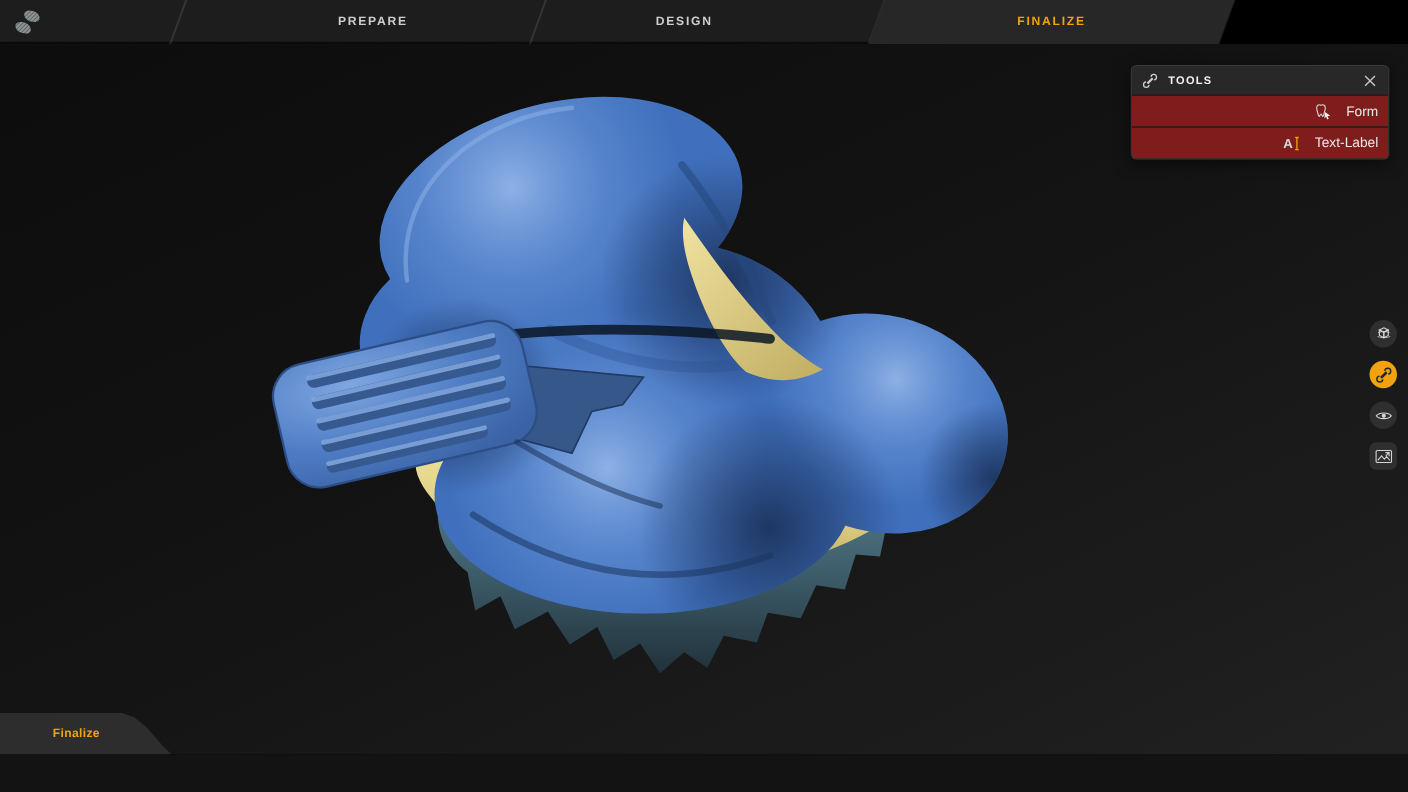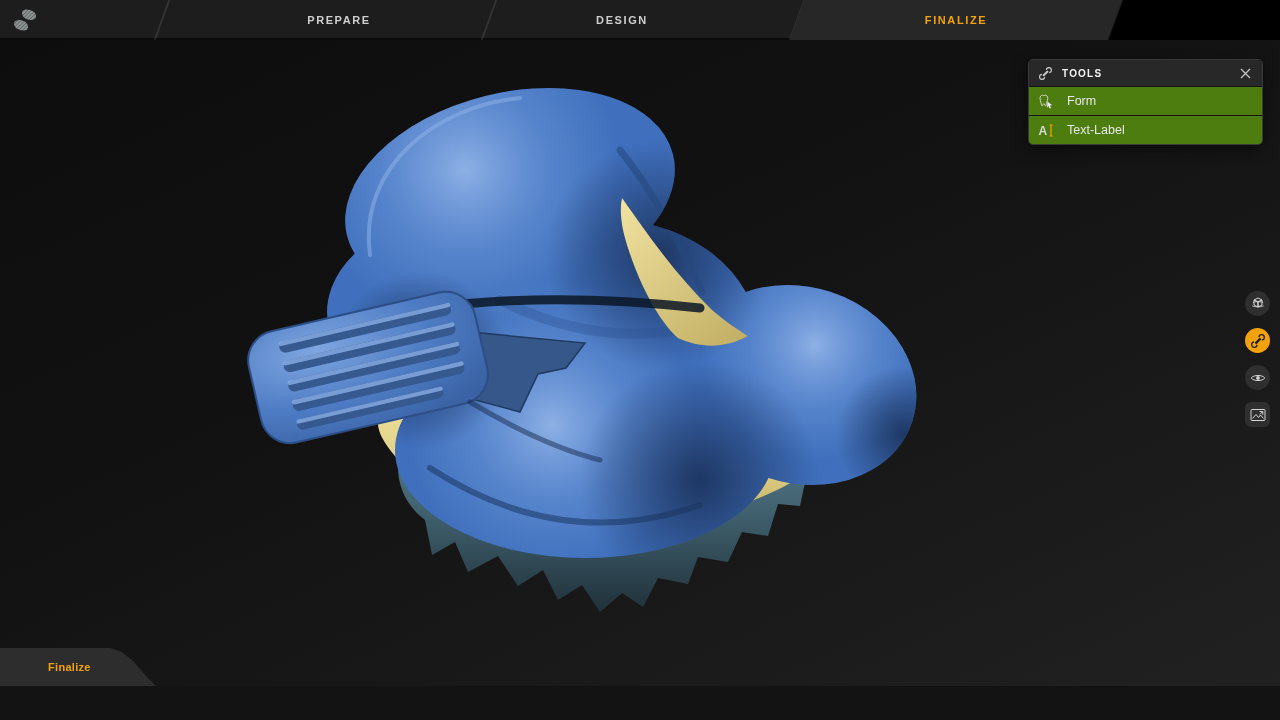--- a/index.html
+++ b/index.html
@@ -37,21 +37,21 @@
   
   .tools-panel { position:absolute; left:987px; top:59px; width:235px; z-index:20;
                  background:#222; border:1px solid #3a3a3a; border-radius:5px;
                  overflow:hidden; box-shadow:0 4px 14px rgba(0,0,0,.5);margin-left:41px; }
   .tools-header { height:26px; background:#282828; display:flex; align-items:center;
                   padding:0 9px; gap:9px; }
   .tools-header .t-title { flex:1; font-size:10px; font-weight:700; letter-spacing:1.2px;
                   color:#f2f2f2; }
   .tools-close { width:16px; height:16px; cursor:pointer; display:flex; align-items:center; justify-content:center; }
   .tool-item { height:29px; display:flex; align-items:center; gap:12px; padding:0 9px;
-               background:#4d7c0f; border-top:1px solid #141414; cursor:pointer; }
+               background:#7f1d1d; border-top:1px solid #141414; cursor:pointer;justify-content:flex-end; }
   .tool-item .ti-label { font-size:12.5px; color:#e8e8e8; }
   .ti-icon { width:17px; height:17px; flex:0 0 17px; }
 
   
   .side-btn { position:absolute; left:1245px; width:25px; height:25px; border-radius:50%;
               background:#2f2f2f; display:flex; align-items:center; justify-content:center;
               cursor:pointer; z-index:20; }
   .side-btn.square { border-radius:6px; }
   .side-btn.active { background:var(--accent); }
   .sb-1 { top:291px; } .sb-2 { top:328px; } .sb-3 { top:365px; } .sb-4 { top:402px; }

